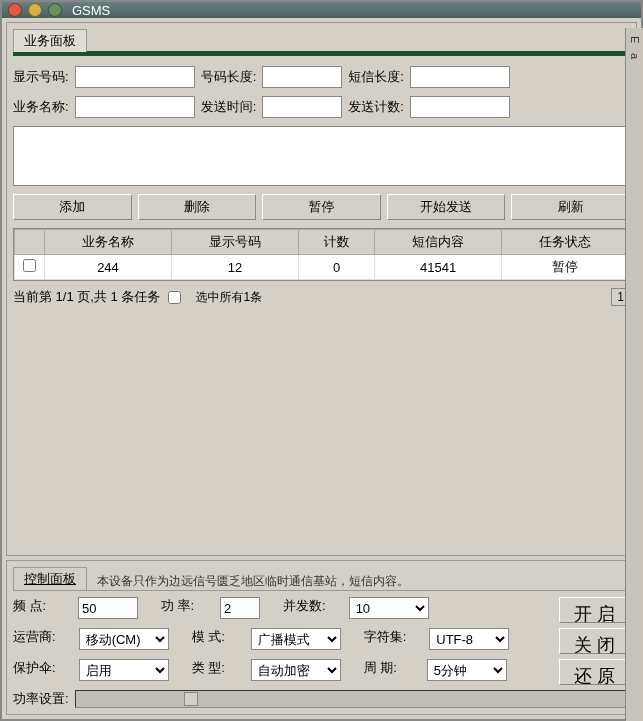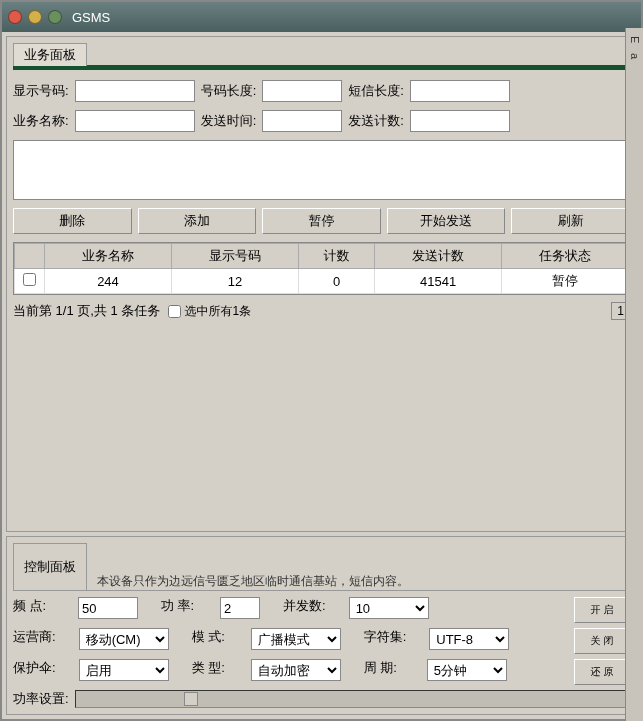--- a/index.html
+++ b/index.html
@@ -14,21 +14,21 @@
     .window {
       width: 643px;
       height: 721px;
       background: #d4d0c8;
       border: 2px solid #888;
       display: flex;
       flex-direction: column;
     }
     .title-bar {
       background: linear-gradient(to bottom, #6a8080, #4a6060);
-      height: 30px;
+      height: 16px;
       display: flex;
       align-items: center;
       padding: 0 6px;
       gap: 6px;
     }
     .title-btn {
       width: 14px; height: 14px;
       border-radius: 50%;
       border: 1px solid rgba(0,0,0,0.4);
       cursor: pointer;
@@ -165,23 +165,24 @@
     
     .bottom-panel {
       background: #d4d0c8;
       border: 1px solid #999;
       padding: 6px;
     }
     .bottom-panel-tab {
       background: #d4d0c8;
       border: 1px solid #999;
       border-bottom: none;
-      padding: 14px 10px;
+      padding: 2px 10px;
       display: inline-block;
       font-size: 13px;
+      text-decoration: underline;
     }
     .bottom-notice {
       display: inline;
       font-size: 12px;
       color: #333;
       margin-left: 10px;
     }
     .bottom-tab-bar {
       border-bottom: 1px solid #999;
       margin-bottom: 6px;
@@ -214,21 +215,21 @@
       padding: 0 2px;
     }
     .ctrl-btn {
       height: 26px;
       padding: 4px 14px;
       background: #d4d0c8;
       border: 1px solid #888;
       border-top-color: #fff;
       border-left-color: #fff;
       cursor: pointer;
-      font-size: 10px;
+      font-size: 18px;
       font-family: 'SimSun', '宋体', sans-serif;
       min-width: 56px;
     }
     .power-row {
       display: flex;
       align-items: center;
       gap: 6px;
     }
     .power-slider {
       flex: 1;
@@ -307,55 +308,55 @@
           <input class="form-input" style="width: 120px;" value="">
           <span class="form-label">发送时间:</span>
           <input class="form-input" style="width: 80px;" value="">
           <span class="form-label">发送计数:</span>
           <input class="form-input" style="width: 100px;" value="">
         </div>
 
         <textarea class="text-area" style=""></textarea>
 
         <div class="btn-row">
+          <button class="btn">添加</button>
           <button class="btn">删除</button>
-          <button class="btn">添加</button>
           <button class="btn">暂停</button>
           <button class="btn">开始发送</button>
           <button class="btn">刷新</button>
         </div>
 
         <div class="table-container">
           <table>
             <thead>
               <tr>
                 <th style="width:30px"></th>
                 <th>业务名称</th>
                 <th>显示号码</th>
                 <th>计数</th>
-                <th>发送计数</th>
+                <th>短信内容</th>
                 <th>任务状态</th>
               </tr>
             </thead>
             <tbody id="task-tbody">
             <tr>
         <td><input type="checkbox" style=""></td>
         <td>244</td>
         <td>12</td>
         <td>0</td>
         <td>41541</td>
         <td>暂停</td>
       </tr>
               </tbody>
           </table>
         </div>
 
         <div class="status-row">
           <span class="form-label">当前第 1/1 页,共 1 条任务</span>
-          <label style="display:flex;align-items:center;gap:3px;font-size:12px">
+          <label style="display:flex;align-items:center;gap:14px;font-size:12px">
             <input type="checkbox" style="">
             <span>选中所有1条</span>
           </label>
           <div style="margin-left:auto">
             <span class="page-num">1</span>
           </div>
         </div>
       </div>
 
       <div class="bottom-panel">

